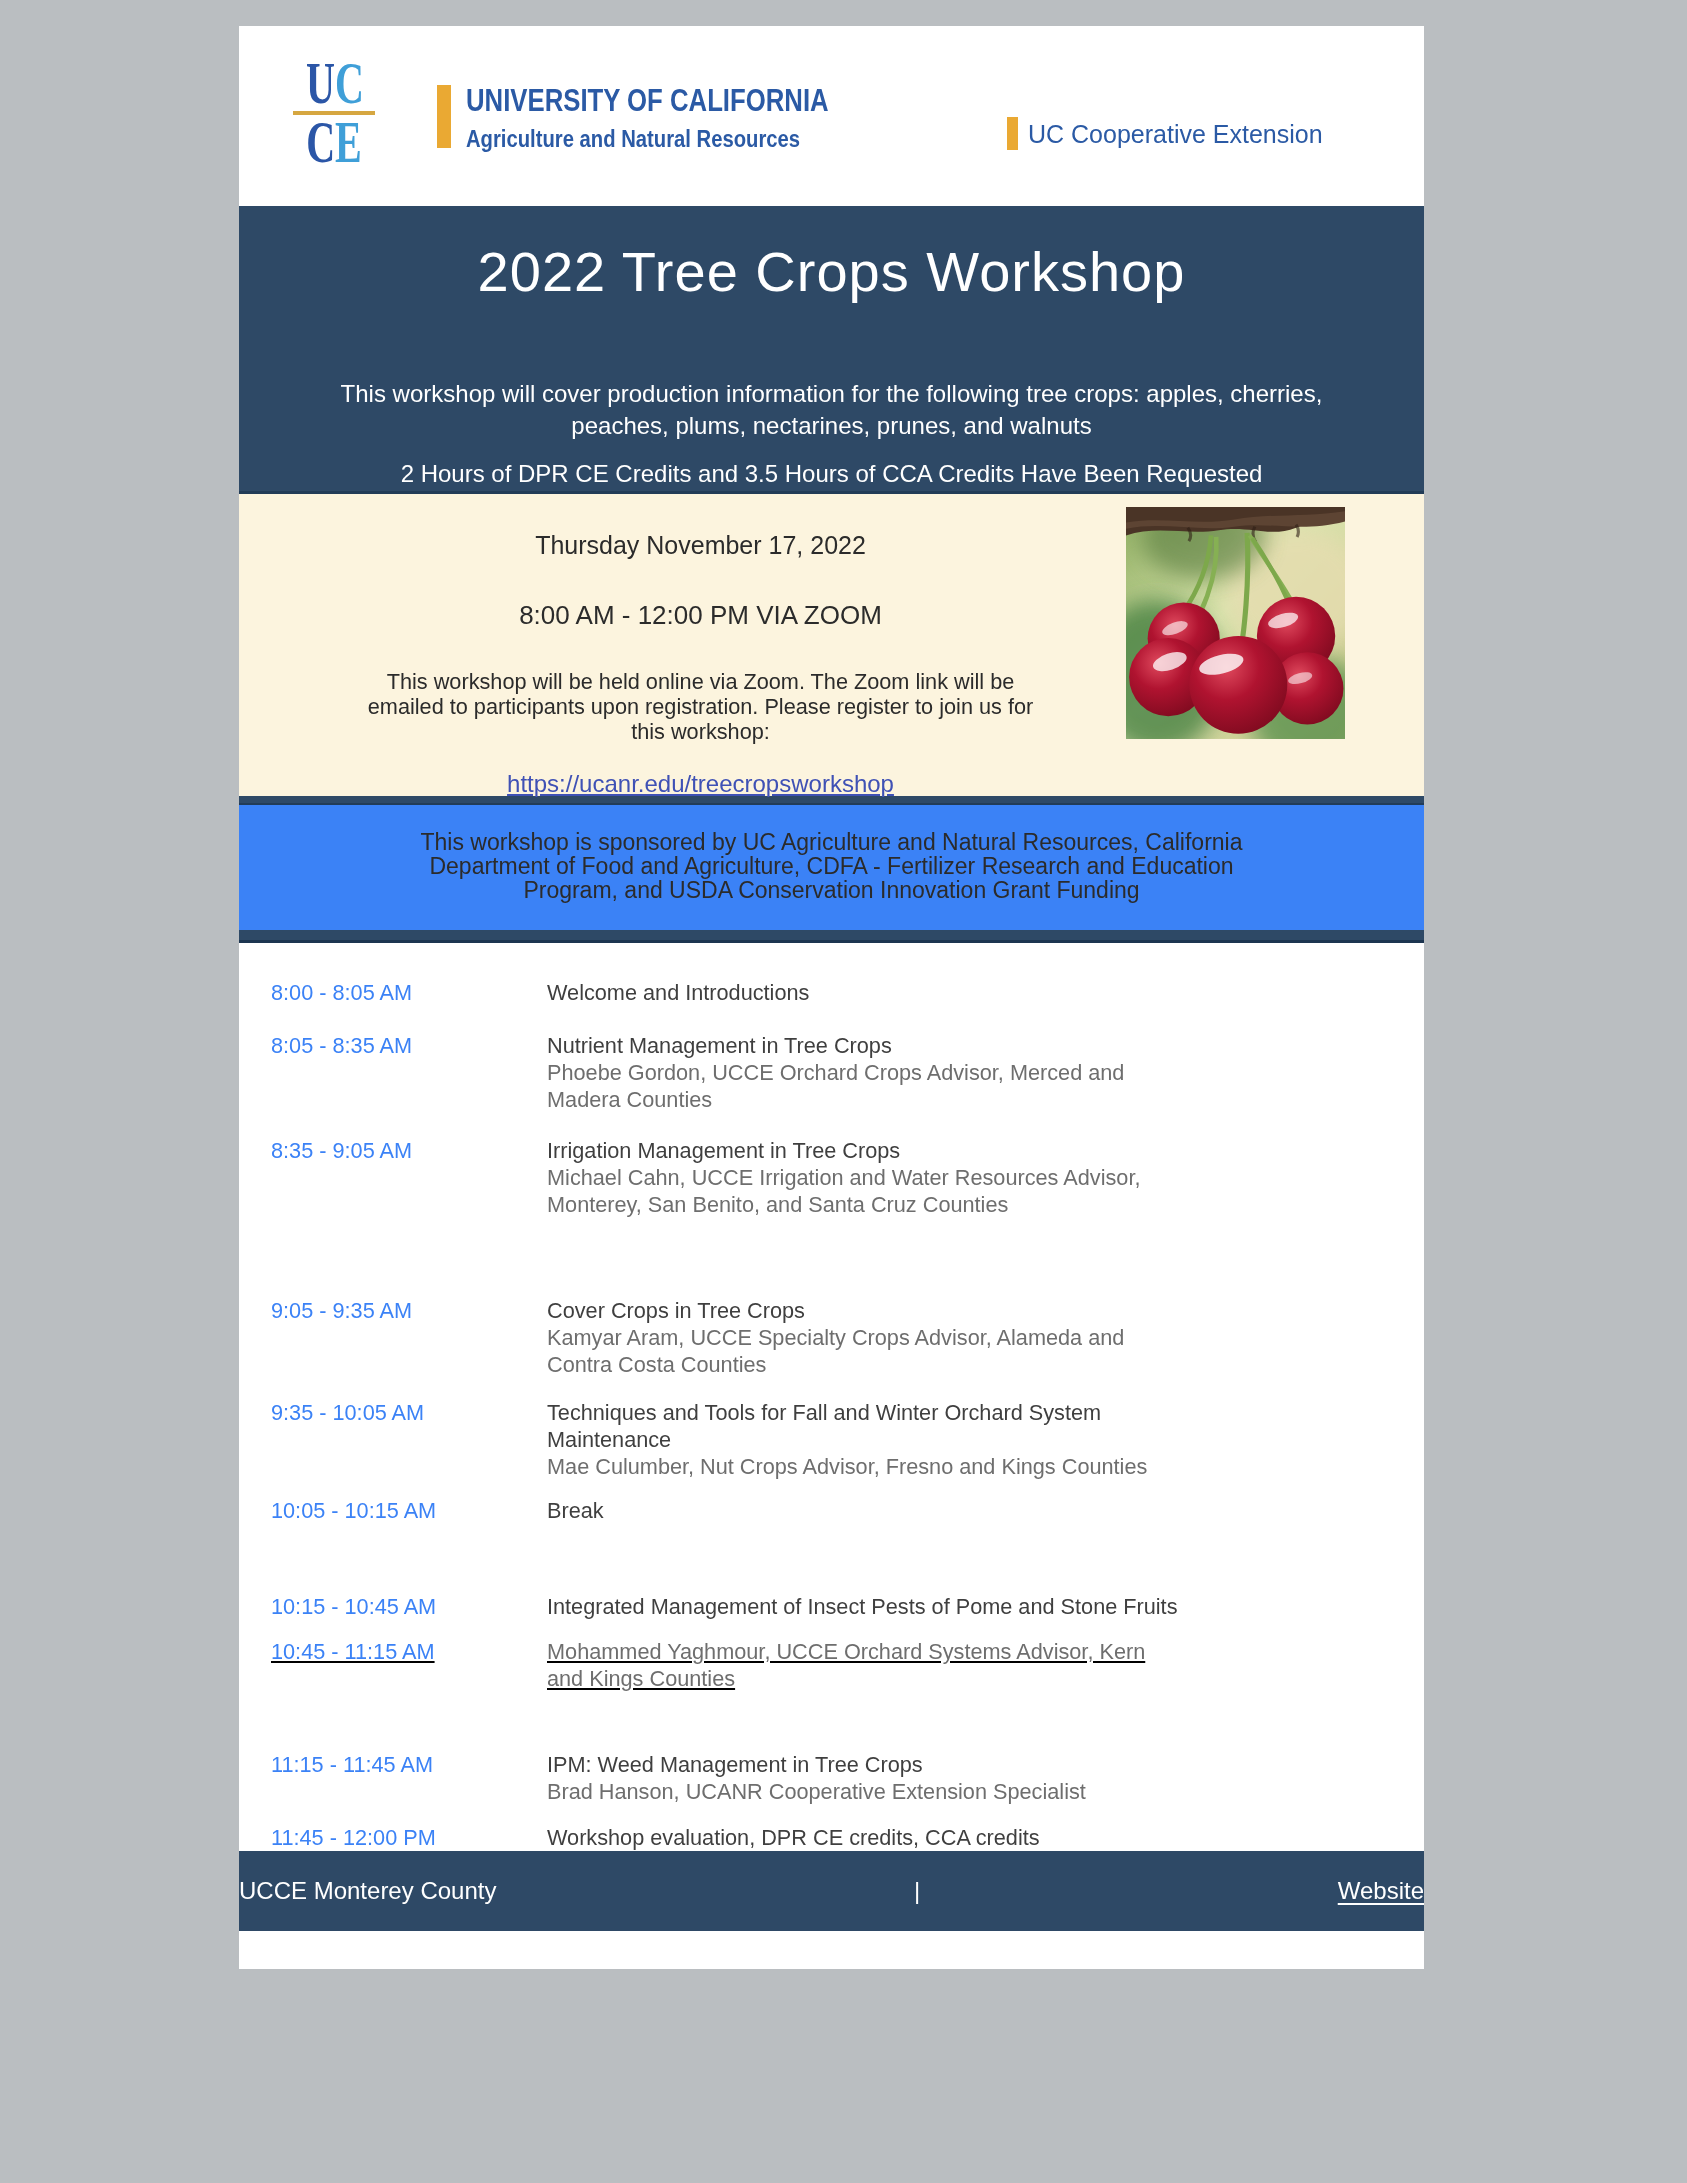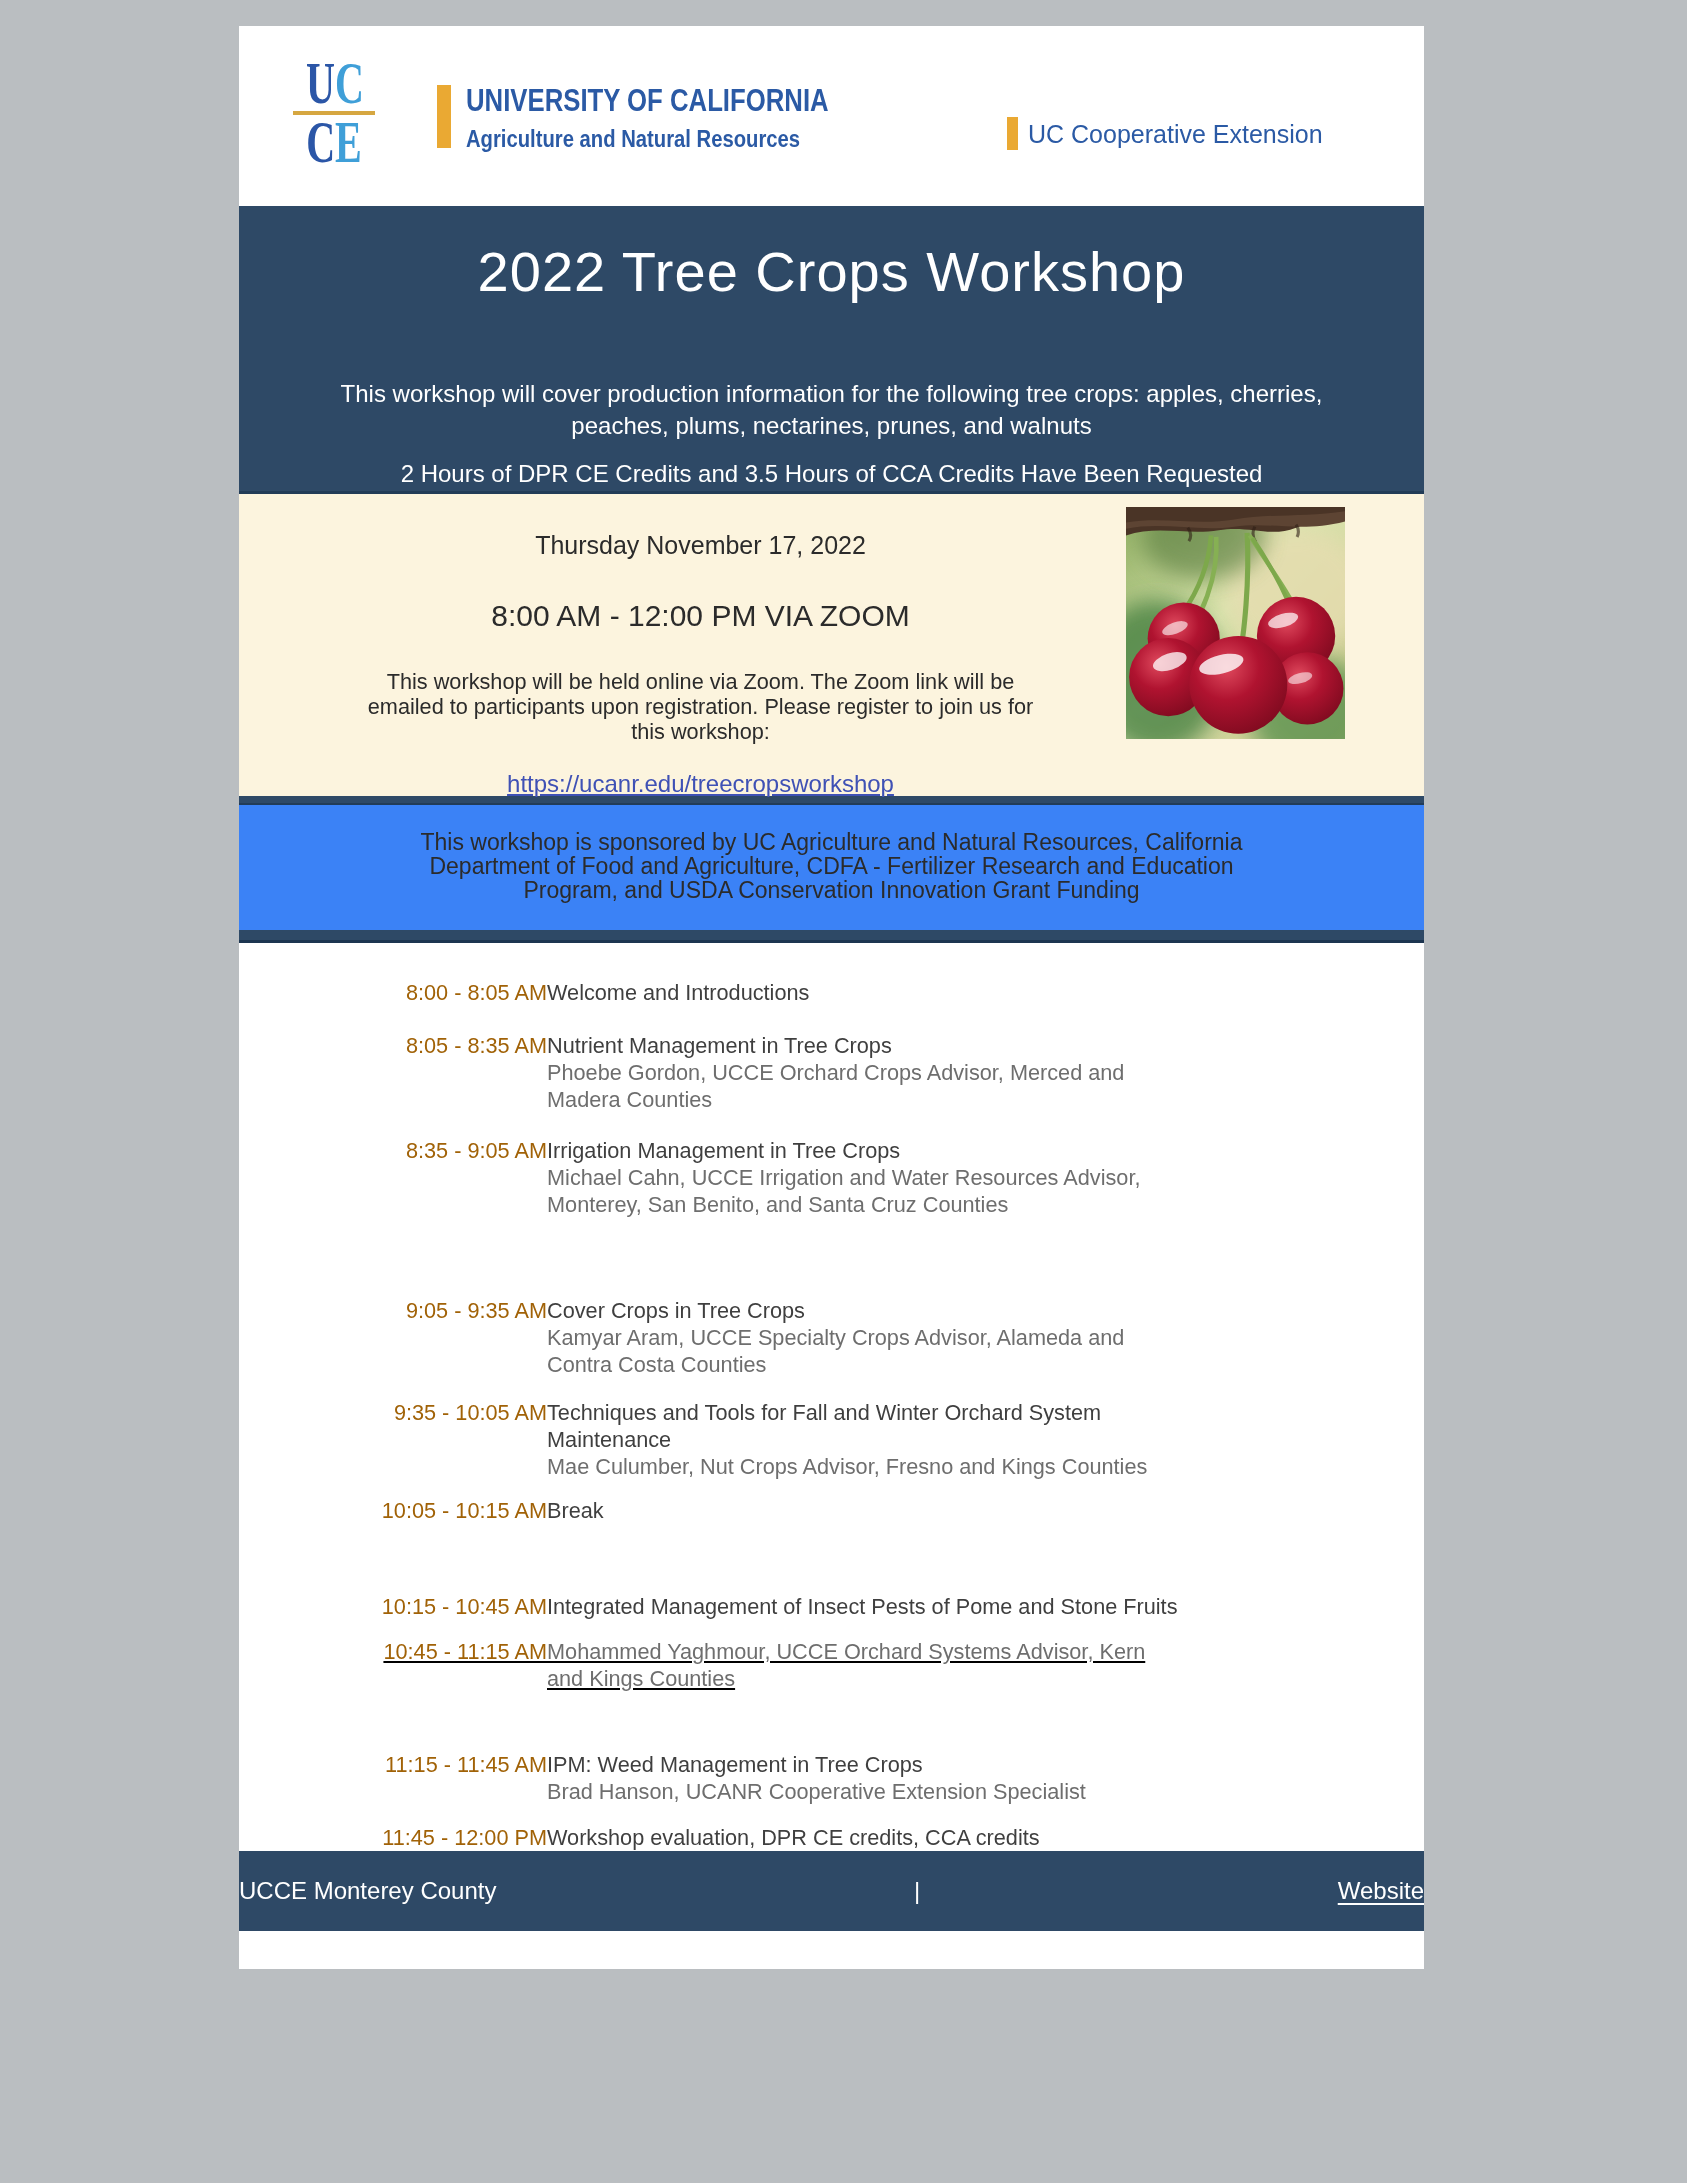--- a/index.html
+++ b/index.html
@@ -37,34 +37,34 @@
   .banner h1{margin:0;padding-top:35px;font-weight:400;font-size:56px;line-height:61px;letter-spacing:1px;}
   .banner .desc{margin:76px auto 0 auto;font-size:24px;line-height:32px;max-width:1062px;}
   .banner .credits{margin-top:18.6px;font-size:24px;line-height:26px;}
   
   .info{height:302px;flex:0 0 auto;background:#fcf4de;position:relative;}
   .info-left{
     position:absolute;left:36px;top:0;width:851px;height:302px;
     text-align:center;color:#2b2b2b;box-sizing:border-box;padding-top:38px;
   }
   .info-date{font-size:25px;line-height:26px;}
-  .info-time{font-size:30px;line-height:27px;margin-top:44px;}
+  .info-time{font-size:26px;line-height:27px;margin-top:44px;}
   .info-body{font-size:21.7px;line-height:25px;margin:40px auto 0 auto;max-width:691px;}
   .info-link{display:inline-block;margin-top:27px;font-size:24px;line-height:26px;color:#3f51b5;text-decoration:underline;}
   .photo{position:absolute;left:887px;top:13px;width:219px;height:232px;overflow:hidden;}
   
   .divider1{height:7.2px;flex:0 0 auto;background:#2e4966;border-bottom:2.1px solid #223c57;}
   .divider2{height:9.8px;flex:0 0 auto;background:#2e4966;border-bottom:3.1px solid #1d3550;}
   
   .sponsor{height:125px;flex:0 0 auto;background:#3b82f6;text-align:center;box-sizing:border-box;padding-top:25px;color:#2b2b2b;}
   .sponsor p{margin:0 auto;font-size:23px;line-height:24px;max-width:876px;}
   
   .schedule{flex:1 1 auto;background:#ffffff;box-sizing:border-box;padding:36px 0 0 32px;}
   .srow{display:flex;align-items:flex-start;}
-  .srow .time{flex:0 0 276px;font-size:21.7px;line-height:27px;color:#a16207;text-align:right;}
+  .srow .time{flex:0 0 276px;font-size:21.7px;line-height:27px;color:#3b82f6;}
   .srow .content{flex:0 0 auto;max-width:639px;}
   .srow .title{font-size:21.7px;line-height:27px;color:#3f3f3f;}
   .srow .speaker{font-size:21.7px;line-height:27px;color:#6e6e6e;}
   .srow:nth-child(1){margin-bottom:26px;}
   .srow:nth-child(2){margin-bottom:24px;}
   .srow:nth-child(3){margin-bottom:79px;}
   .srow:nth-child(4){margin-bottom:20.6px;}
   .srow:nth-child(5){margin-bottom:17px;}
   .srow:nth-child(6){margin-bottom:69px;}
   .srow:nth-child(7){margin-bottom:18.6px;}

